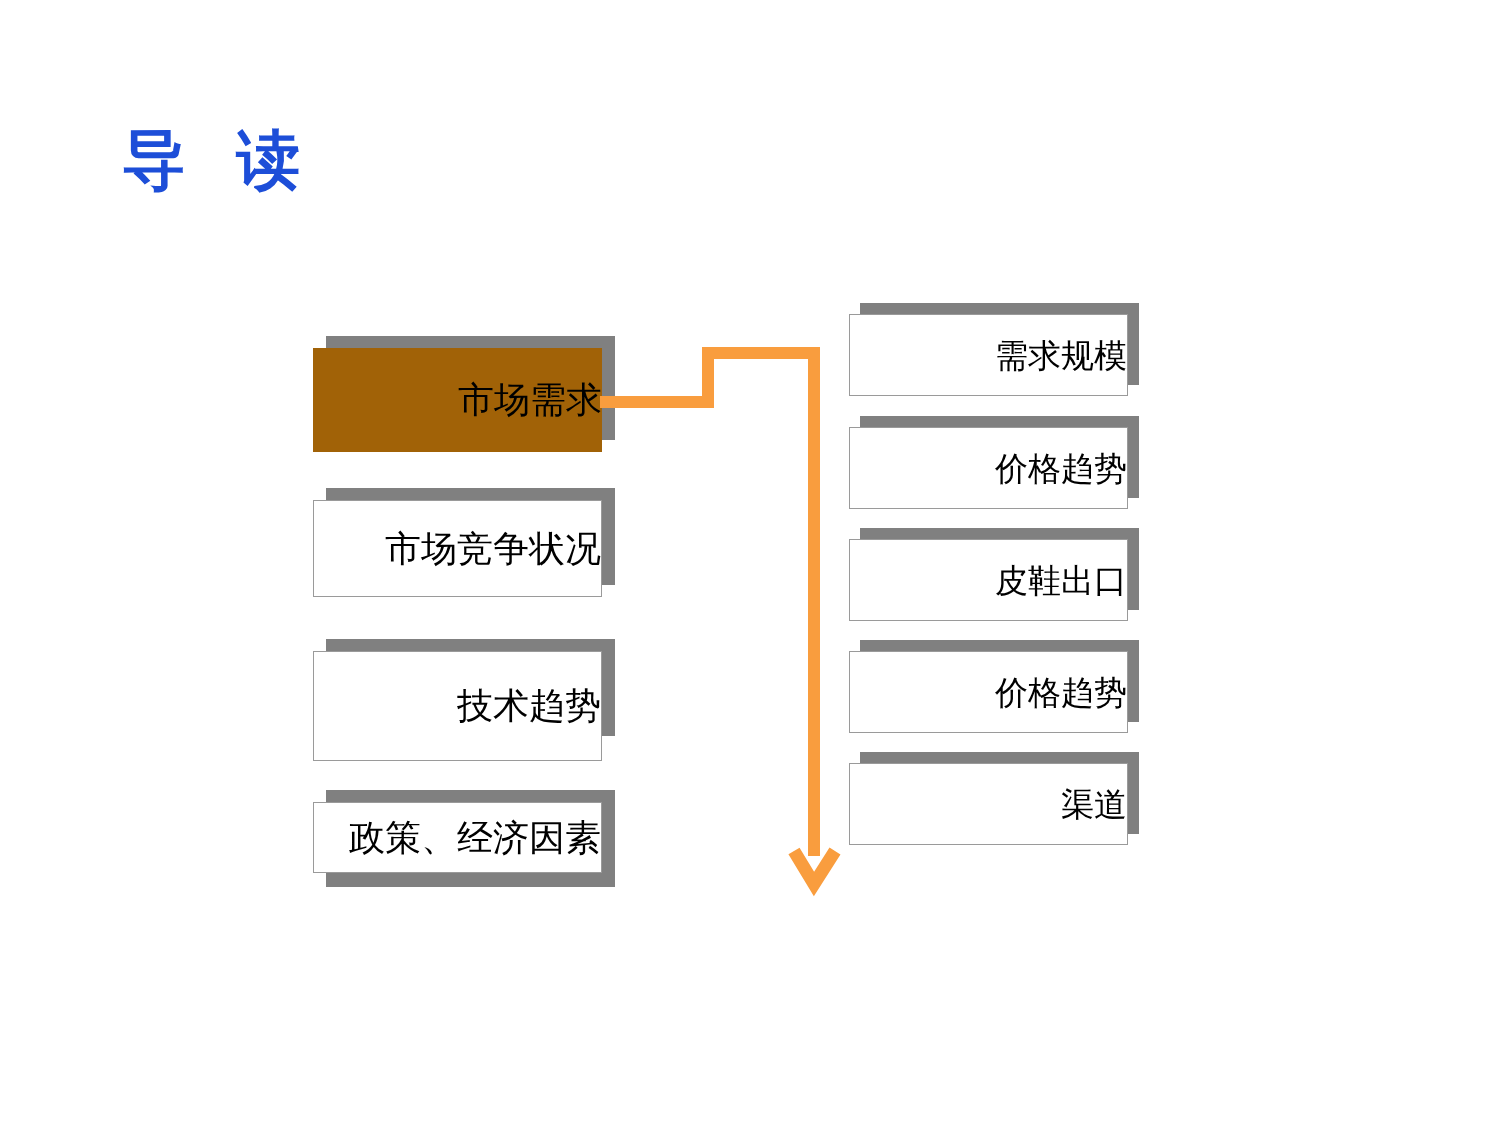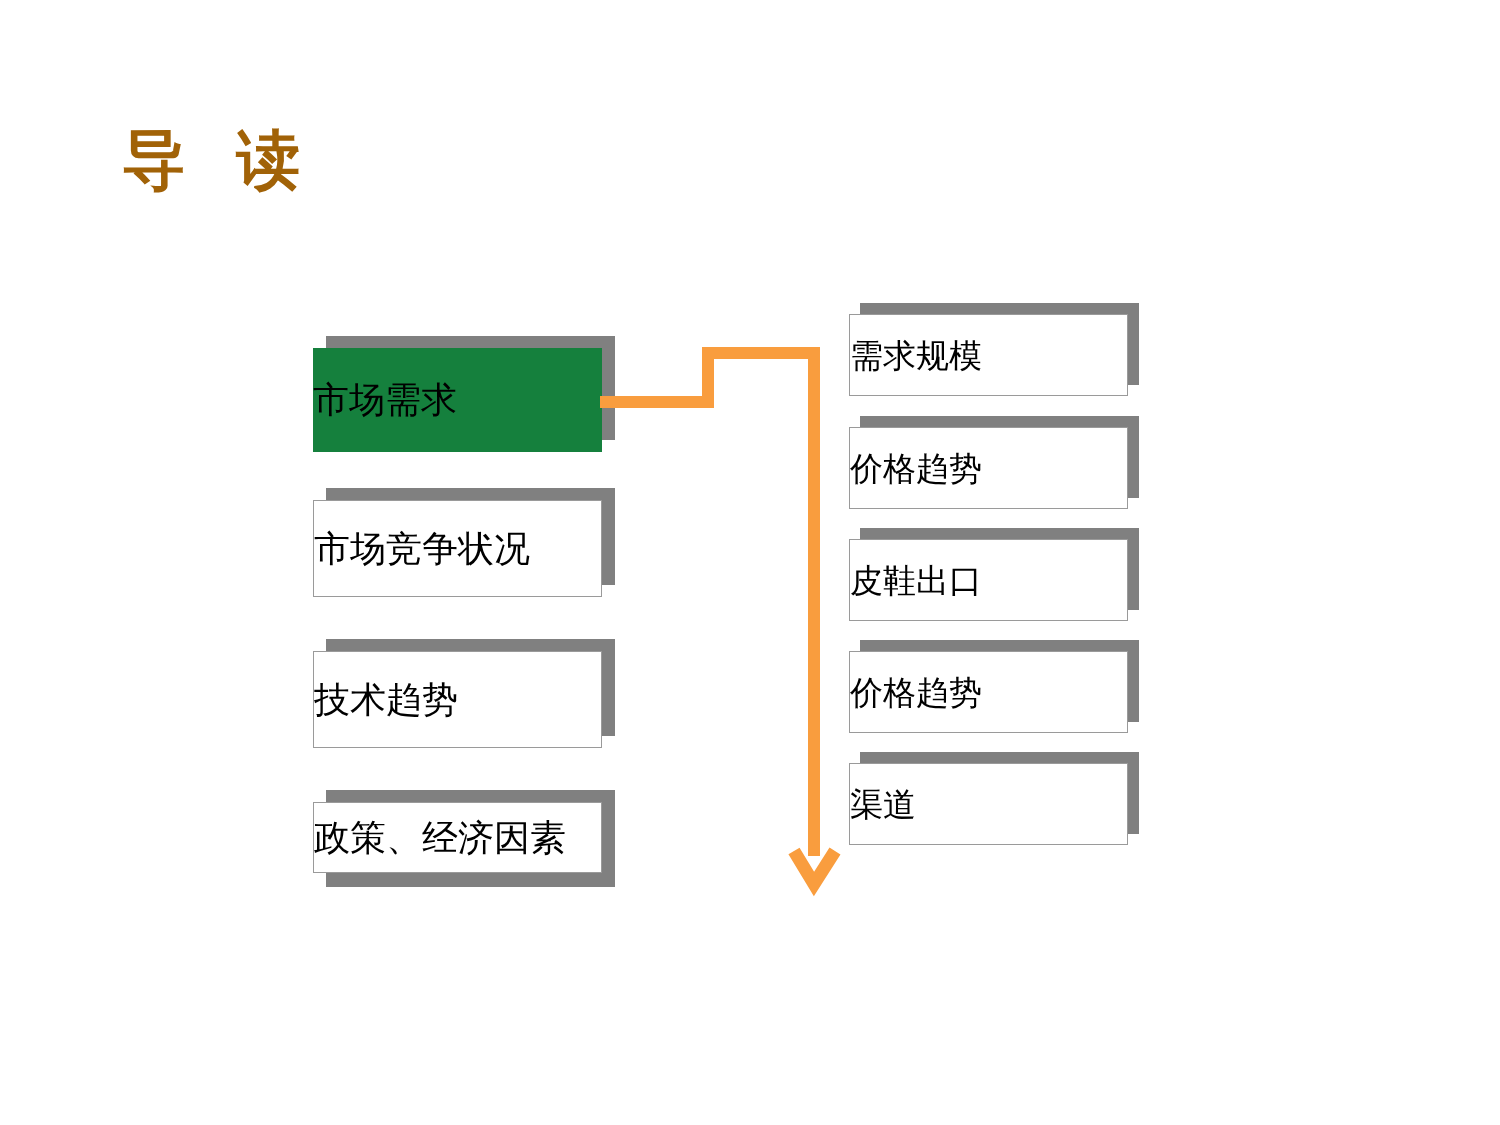--- a/index.html
+++ b/index.html
@@ -18,21 +18,21 @@
     overflow: hidden;
   }
 
   
   #slide-title {
     position: absolute;
     left: 122px;
     top: 124px;
     font-size: 64px;
     font-weight: bold;
-    color: #a16207;
+    color: #1d4ed8;
     letter-spacing: 2px;
     line-height: 1.15;
     white-space: pre;
   }
 
   
   .node {
     position: absolute;
     box-sizing: border-box;
   }
@@ -43,21 +43,21 @@
   }
   .node .face {
     position: absolute;
     left: 0;
     top: 0;
     right: 0;
     bottom: 0;
     z-index: 2;
     display: flex;
     align-items: center;
-    justify-content: flex-start;
+    justify-content: flex-end;
     box-sizing: border-box;
     background: #ffffff;
     border: 1px solid #9a9a9a;
   }
   .node .face .label {
     font-size: 35px;
     font-weight: normal;
     color: #000000;
     line-height: 1;
     white-space: pre;
@@ -110,33 +110,33 @@
 </style>
 </head>
 <body>
 
 <div id="slide">
 
   <div id="slide-title">导  读</div>
 
   <div class="node col-left highlight" style="left:313px; top:348px; height:104px;">
     <div class="shadow"></div>
-    <div class="face" style="background:#15803d;">
+    <div class="face" style="background:#a16207;">
       <span class="label">市场需求</span>
     </div>
   </div>
 
   <div class="node col-left" style="left:313px; top:500px; height:97px;">
     <div class="shadow" style="height:97px;"></div>
     <div class="face">
       <span class="label">市场竞争状况</span>
     </div>
   </div>
 
-  <div class="node col-left" style="left:313px; top:651px; height:97px;">
+  <div class="node col-left" style="left:313px; top:651px; height:110px;">
     <div class="shadow" style="height:97px;"></div>
     <div class="face">
       <span class="label">技术趋势</span>
     </div>
   </div>
 
   <div class="node col-left" style="left:313px; top:802px; height:71px;">
     <div class="shadow" style="height:97px;"></div>
     <div class="face">
       <span class="label">政策、经济因素</span>

